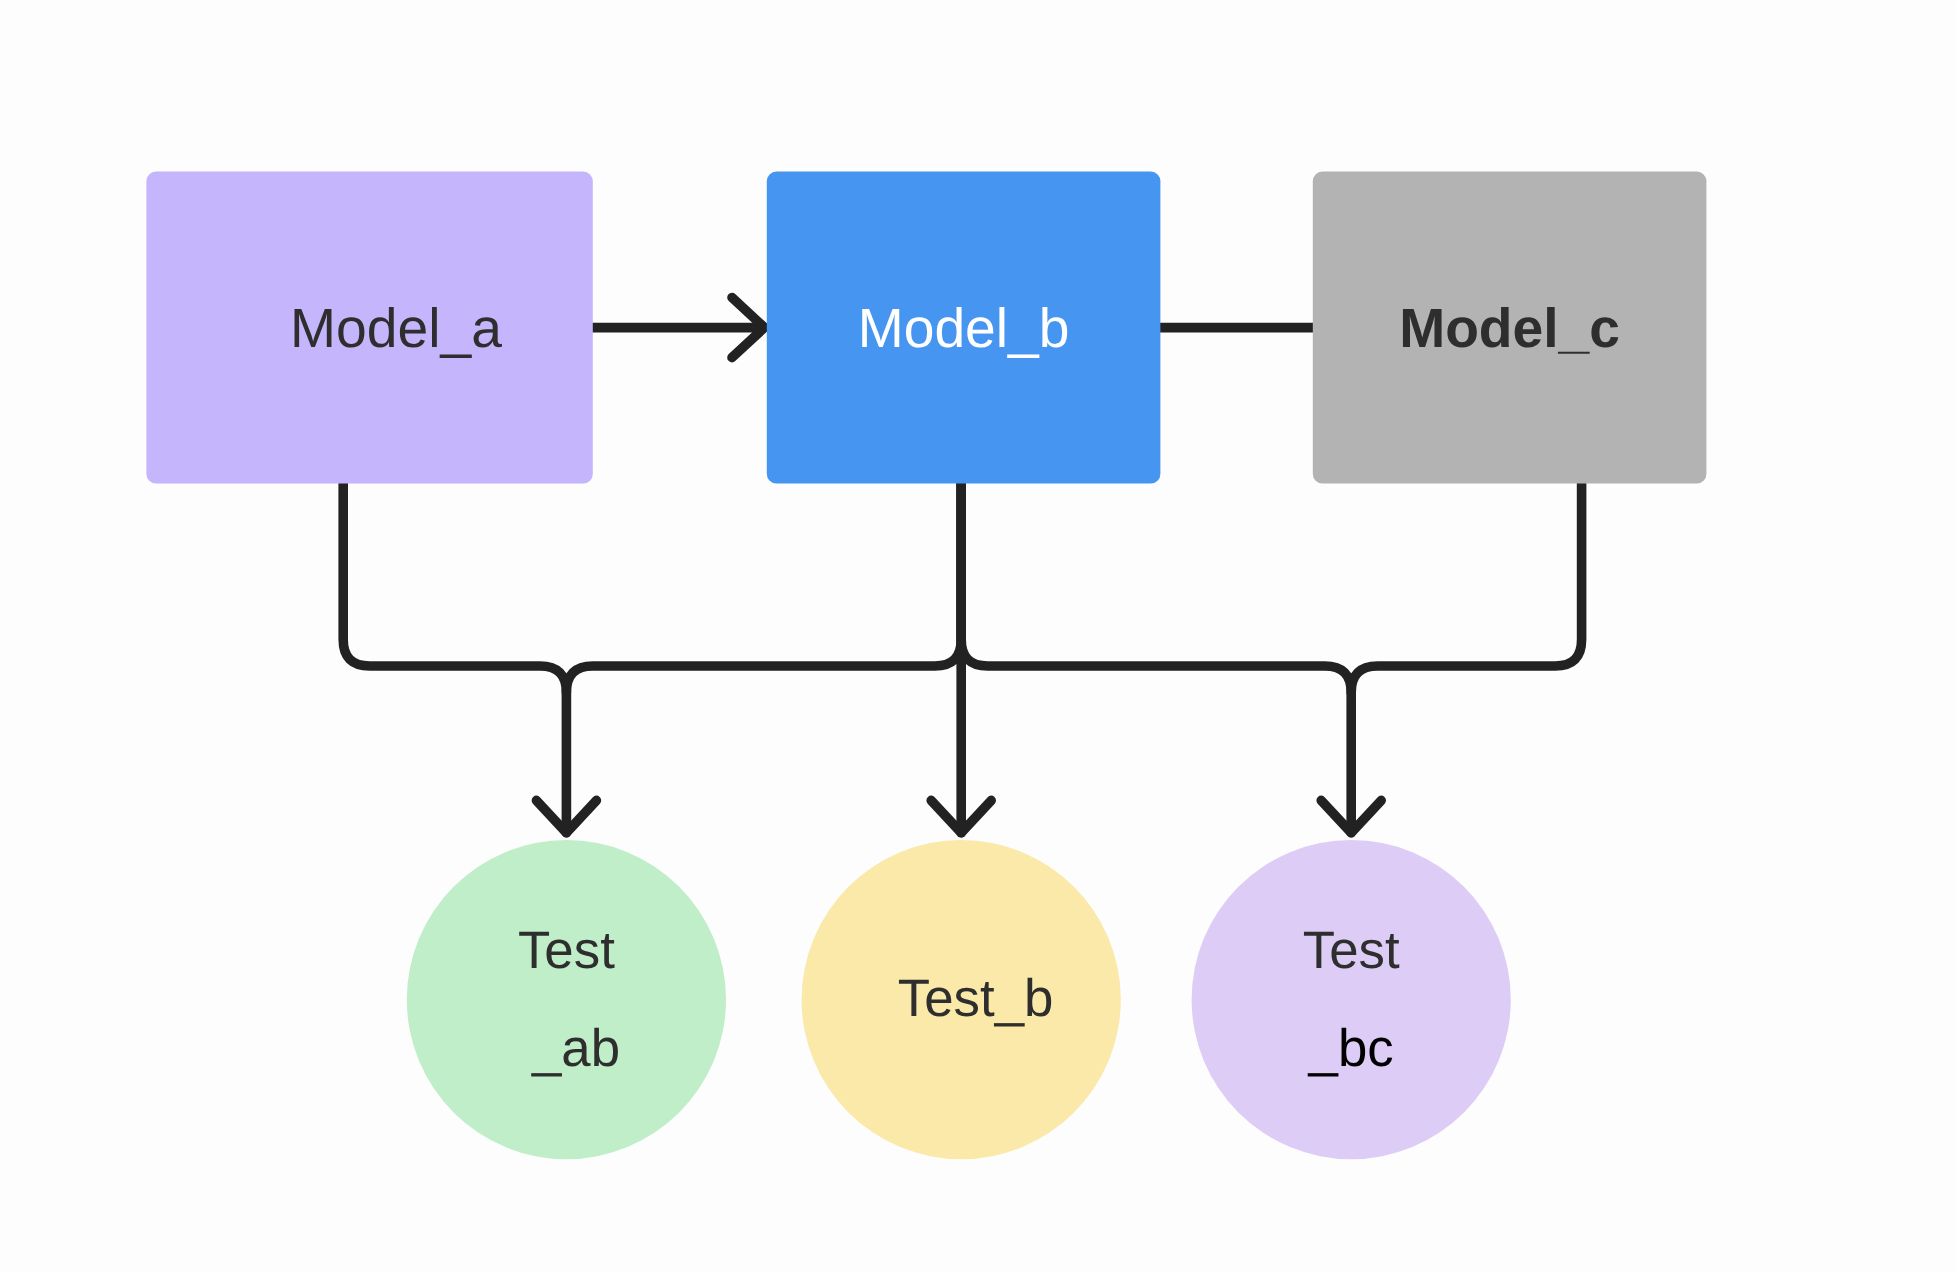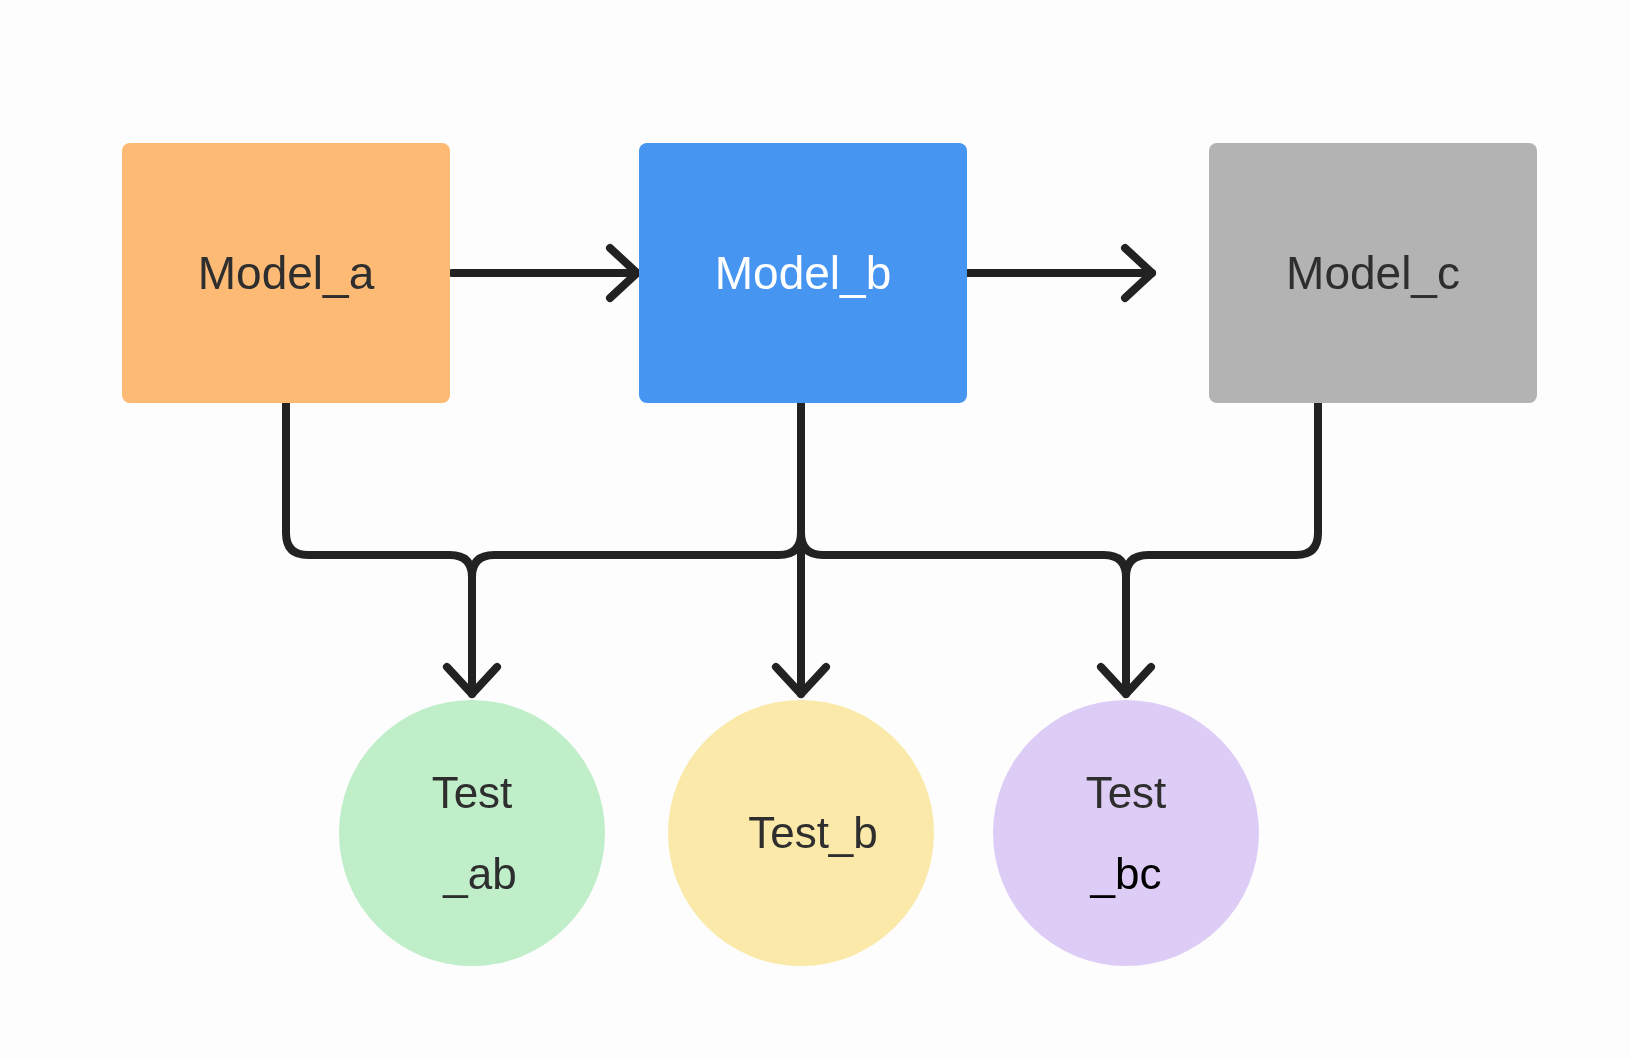--- a/index.html
+++ b/index.html
@@ -38,21 +38,21 @@
     top: 143px;
     width: 328px; height: 260px;
     border-radius: 8px;
     display: flex;
     align-items: center;
     justify-content: center;
     font-size: 46px;
   }
   .model-a { left: 122px; }
   .model-b { left: 639px; }
-  .model-c { left: 1209px; }
+  .model-c { left: 1094px; font-weight: bold; }
   .test-circle {
     position: absolute;
     top: 700px;
     width: 266px; height: 266px;
     border-radius: 50%;
     display: flex;
     flex-direction: column;
     align-items: center;
     justify-content: center;
     font-size: 44px;
@@ -87,21 +87,21 @@
 
     <path d="M 801 403 V 533 Q 801 555 823 555 H 1104 Q 1126 555 1126 577 V 694"></path>
 
     <path d="M 1318 403 V 533 Q 1318 555 1296 555 H 1148 Q 1126 555 1126 577"></path>
 
     <path d="M 447 667 L 472 694 L 497 667"></path>
     <path d="M 776 667 L 801 694 L 826 667"></path>
     <path d="M 1101 667 L 1126 694 L 1151 667"></path>
   </svg>
 
-  <div class="model-box model-a" style="background-color: #fdba74;">
+  <div class="model-box model-a" style="background-color: #c4b5fd; padding-left: 44px;">
     <span style="color: rgb(46, 46, 46);">Model_a</span>
   </div>
 
   <div class="model-box model-b" style="background-color: rgb(69, 149, 241);">
     <span style="color: rgb(255, 255, 255);">Model_b</span>
   </div>
 
   <div class="model-box model-c" style="background-color: rgb(179, 179, 179);">
     <span style="color: rgb(46, 46, 46);">Model_c</span>
   </div>

